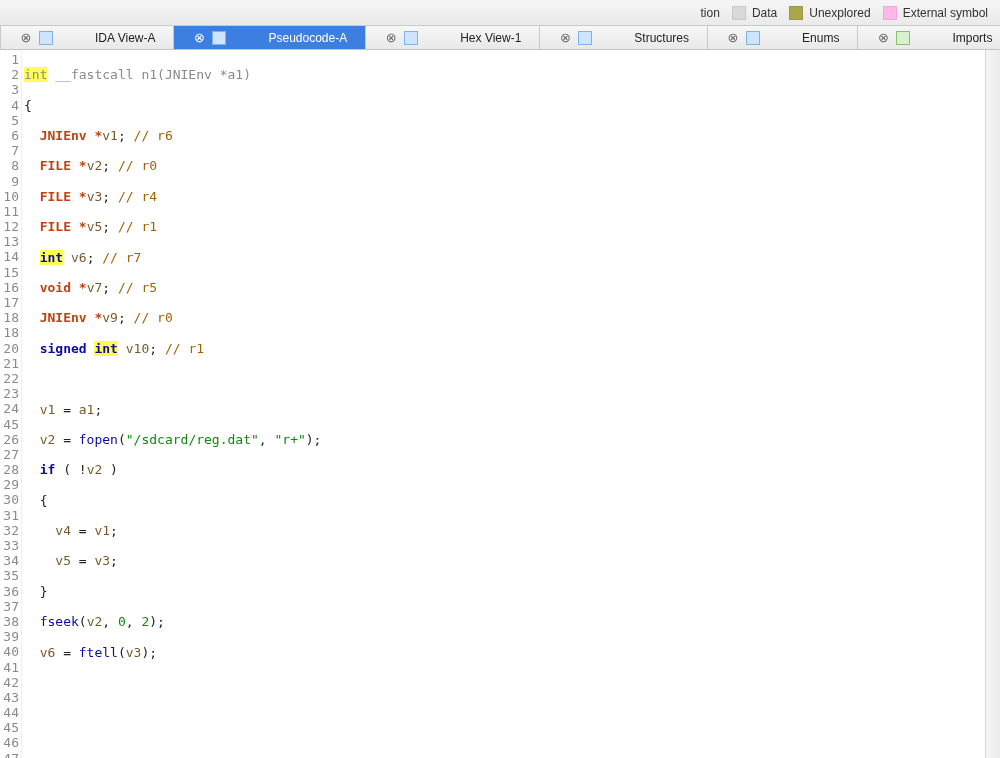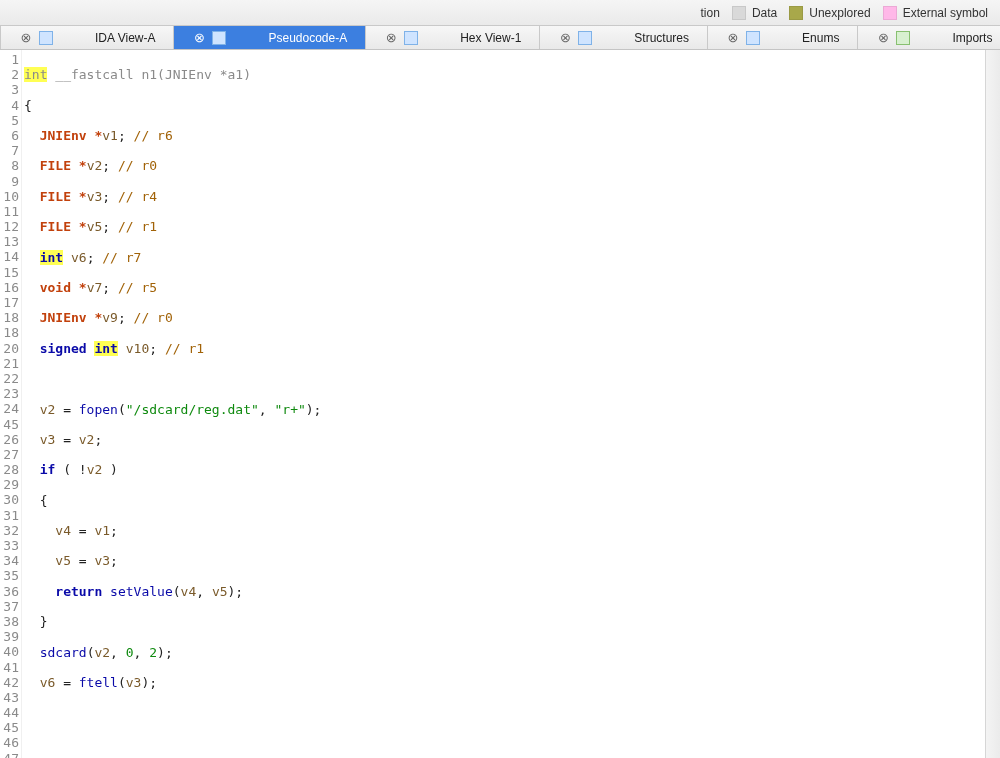--- a/index.html
+++ b/index.html
@@ -235,29 +235,28 @@
 <div class="row">{</div>
 <div class="row">  <span class="type">JNIEnv *</span><span class="var">v1</span>; <span class="cmt">// r6</span></div>
 <div class="row">  <span class="type">FILE *</span><span class="var">v2</span>; <span class="cmt">// r0</span></div>
 <div class="row">  <span class="type">FILE *</span><span class="var">v3</span>; <span class="cmt">// r4</span></div>
 <div class="row">  <span class="type">FILE *</span><span class="var">v5</span>; <span class="cmt">// r1</span></div>
 <div class="row">  <span class="hl kw">int</span> <span class="var">v6</span>; <span class="cmt">// r7</span></div>
 <div class="row">  <span class="type">void *</span><span class="var">v7</span>; <span class="cmt">// r5</span></div>
 <div class="row">  <span class="type">JNIEnv *</span><span class="var">v9</span>; <span class="cmt">// r0</span></div>
 <div class="row">  <span class="kw">signed </span><span class="hl kw">int</span> <span class="var">v10</span>; <span class="cmt">// r1</span></div>
 <div class="row"></div>
+<div class="row">  <span class="var">v1</span> = <span class="var">a1</span>;</div>
 <div class="row">  <span class="var">v2</span> = <span class="func">fopen</span>(<span class="str">"/sdcard/reg.dat"</span>, <span class="str">"r+"</span>);</div>
-<div class="row">  <span class="var">v3</span> = <span class="var">v2</span>;</div>
 <div class="row">  <span class="kw">if</span> ( !<span class="var">v2</span> )</div>
 <div class="row">  {</div>
 <div class="row">    <span class="var">v4</span> = <span class="var">v1</span>;</div>
 <div class="row">    <span class="var">v5</span> = <span class="var">v3</span>;</div>
-<div class="row">    <span class="kw">return</span> <span class="func">setValue</span>(<span class="var">v4</span>, <span class="var">v5</span>);</div>
 <div class="row">  }</div>
-<div class="row">  <span class="func">sdcard</span>(<span class="var">v2</span>, <span class="num">0</span>, <span class="num">2</span>);</div>
+<div class="row">  <span class="func">fseek</span>(<span class="var">v2</span>, <span class="num">0</span>, <span class="num">2</span>);</div>
 <div class="row">  <span class="var">v6</span> = <span class="func">ftell</span>(<span class="var">v3</span>);</div>
 
 
 
 
 
 
 
 
 

